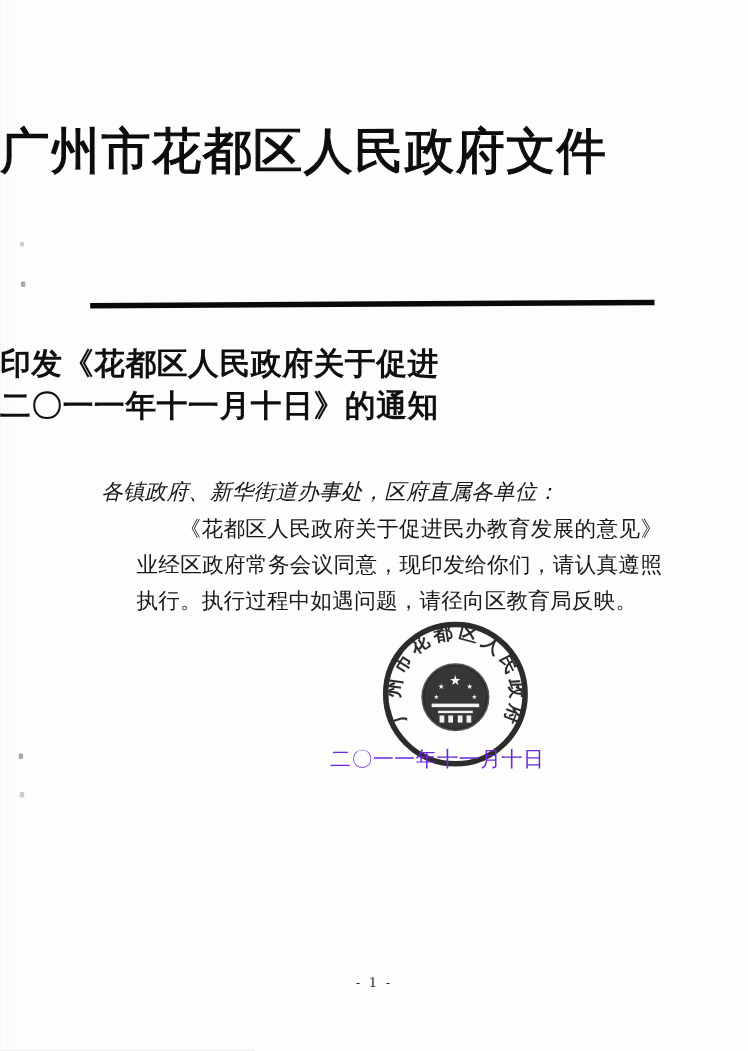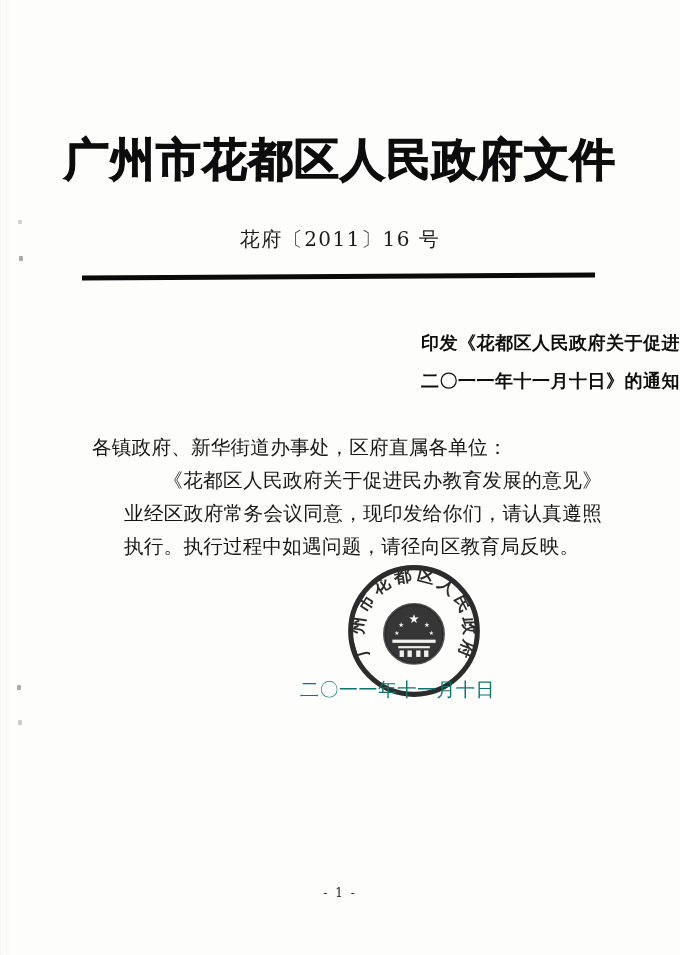--- a/index.html
+++ b/index.html
@@ -37,26 +37,26 @@
     border-radius: 1px;
     opacity: 0.75;
   }
   .scan-dot.d1 { left: 18px; top: 220px; opacity: 0.4; height: 4px;}
   .scan-dot.d2 { left: 19px; top: 256px; }
   .scan-dot.d3 { left: 17px; top: 685px; }
   .scan-dot.d4 { left: 18px; top: 720px; opacity: 0.45; }
 
   .doc-title {
     position: absolute;
-    top: 130px;
-    left: 0;
-    width: 100%;
-    text-align: center;
+    top: 108px;
+    left: 0;
+    width: 100%;
+    text-align: left;
     font-size: 45px;
-    font-weight: 700;
+    font-weight: 400;
     letter-spacing: 1px;
     color: #0d0d0d;
     -webkit-text-stroke: 1.1px #0d0d0d;
     white-space: nowrap;
   }
 
   .doc-number {
     position: absolute;
     top: 226px;
     left: 0;
@@ -72,42 +72,42 @@
     top: 274px;
     left: 82px;
     width: 513px;
     height: 5px;
     background: #0a0a0a;
     transform: rotate(-0.35deg);
   }
 
   .notice-heading {
     position: absolute;
-    top: 324px;
-    left: 0;
-    width: 100%;
-    text-align: right;
-    font-size: 18px;
+    top: 312px;
+    left: 0;
+    width: 100%;
+    text-align: left;
+    font-size: 28px;
     font-weight: bold;
     line-height: 38px;
     color: #0f0f0f;
     letter-spacing: 0.5px;
   }
 
   .body-block {
     position: absolute;
     top: 431px;
     left: 92px;
     width: 510px;
     font-size: 19.6px;
     line-height: 33px;
     color: #171717;
     letter-spacing: 0.2px;
   }
-  .salutation { text-align: left; }
+  .salutation { text-align: left; font-style: italic; }
   .paragraph {
     text-indent: 2em;
     text-align: justify;
     margin-left: 32px;
   }
 
   .seal-wrap {
     position: absolute;
     left: 342px;
     top: 559px;
@@ -115,21 +115,21 @@
     height: 144px;
     opacity: 0.92;
   }
 
   .issue-date {
     position: absolute;
     top: 677px;
     left: 300px;
     font-size: 19px;
     letter-spacing: 0.5px;
-    color: #0f766e;
+    color: #6d28d9;
     white-space: nowrap;
   }
 
   .page-number {
     position: absolute;
     top: 886px;
     left: 0;
     width: 100%;
     text-align: center;
     font-size: 12px;
@@ -143,21 +143,20 @@
 <div class="page">
 
   <div class="scan-edge"></div>
   <div class="scan-dot d1"></div>
   <div class="scan-dot d2"></div>
   <div class="scan-dot d3"></div>
   <div class="scan-dot d4"></div>
 
   <div class="doc-title">广州市花都区人民政府文件</div>
 
-  <div class="doc-number">花府〔2011〕16 号</div>
 
   <div class="red-rule"></div>
 
   <div class="notice-heading">
     <div>印发《花都区人民政府关于促进</div>
     <div>二〇一一年十一月十日》的通知</div>
   </div>
 
   <div class="body-block">
     <div class="salutation">各镇政府、新华街道办事处，区府直属各单位：</div>

